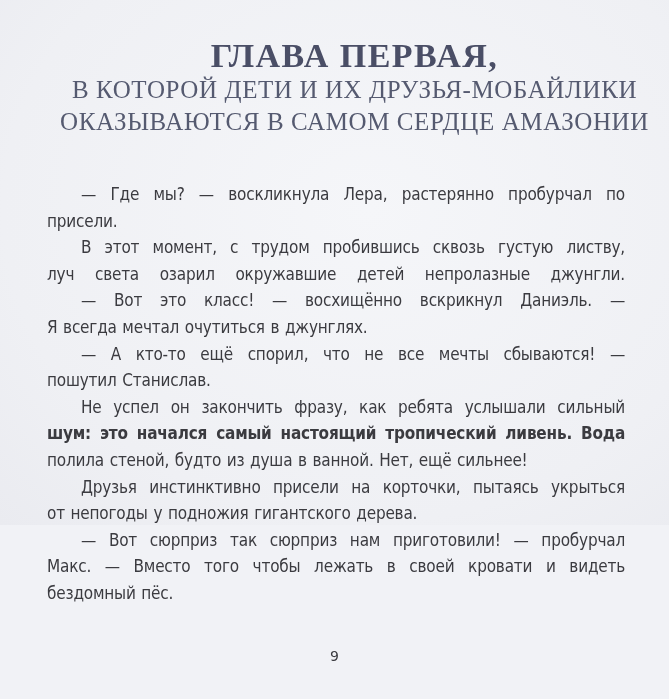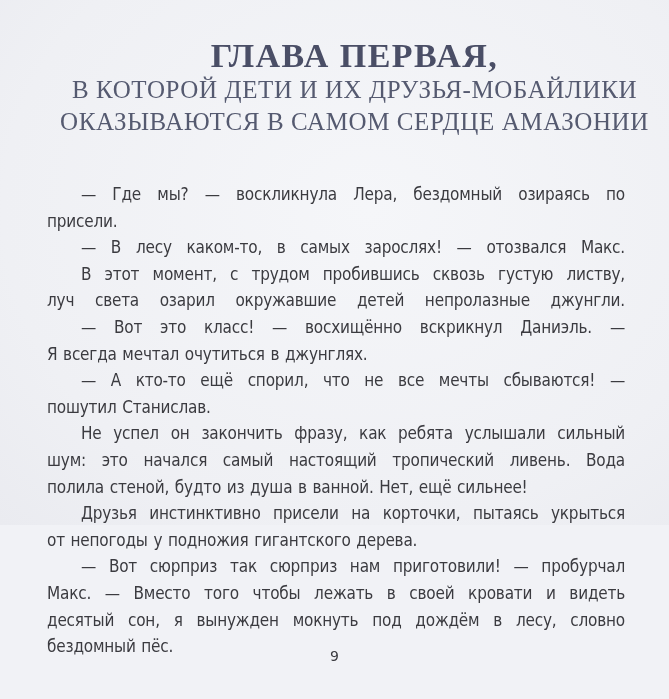--- a/index.html
+++ b/index.html
@@ -88,34 +88,32 @@
 
 <div class="page">
 
   <div class="chapter-heading">
     <span class="chapter-title">ГЛАВА ПЕРВАЯ,</span>
     <span class="chapter-subtitle">В КОТОРОЙ ДЕТИ И ИХ ДРУЗЬЯ-МОБАЙЛИКИ</span>
     <span class="chapter-subtitle">ОКАЗЫВАЮТСЯ В САМОМ СЕРДЦЕ АМАЗОНИИ</span>
   </div>
 
   <div class="body-text">
-    <span class="line indent" style="display: block;">— Где мы? — воскликнула Лера, бездомный озираясь по</span>
+    <span class="line indent" style="display: block;">— Где мы? — воскликнула Лера, растерянно пробурчал по</span>
     <span class="line last" style="display: block;">присели.</span>
-    <span class="line indent" style="display: block;">— В лесу каком-то, в самых зарослях! — отозвался Макс.</span>
     <span class="line indent" style="display: block;">В этот момент, с трудом пробившись сквозь густую листву,</span>
     <span class="line" style="display: block;">луч света озарил окружавшие детей непролазные джунгли.</span>
     <span class="line indent" style="display: block;">— Вот это класс! — восхищённо вскрикнул Даниэль. —</span>
     <span class="line last" style="display: block;">Я всегда мечтал очутиться в джунглях.</span>
     <span class="line indent" style="display: block;">— А кто-то ещё спорил, что не все мечты сбываются! —</span>
     <span class="line last" style="display: block;">пошутил Станислав.</span>
     <span class="line indent" style="display: block;">Не успел он закончить фразу, как ребята услышали сильный</span>
-    <span class="line" style="display: block;">шум: это начался самый настоящий тропический ливень. Вода</span>
+    <span class="line" style="display: block; font-weight: bold;">шум: это начался самый настоящий тропический ливень. Вода</span>
     <span class="line last" style="display: block;">полила стеной, будто из душа в ванной. Нет, ещё сильнее!</span>
     <span class="line indent" style="display: block;">Друзья инстинктивно присели на корточки, пытаясь укрыться</span>
     <span class="line last" style="display: block;">от непогоды у подножия гигантского дерева.</span>
     <span class="line indent" style="display: block;">— Вот сюрприз так сюрприз нам приготовили! — пробурчал</span>
     <span class="line" style="display: block;">Макс. — Вместо того чтобы лежать в своей кровати и видеть</span>
-    <span class="line" style="display: block;">десятый сон, я вынужден мокнуть под дождём в лесу, словно</span>
     <span class="line last" style="display: block;">бездомный пёс.</span>
   </div>
 
   <div class="page-number">9</div>
 </div>
 
 </body></html>

